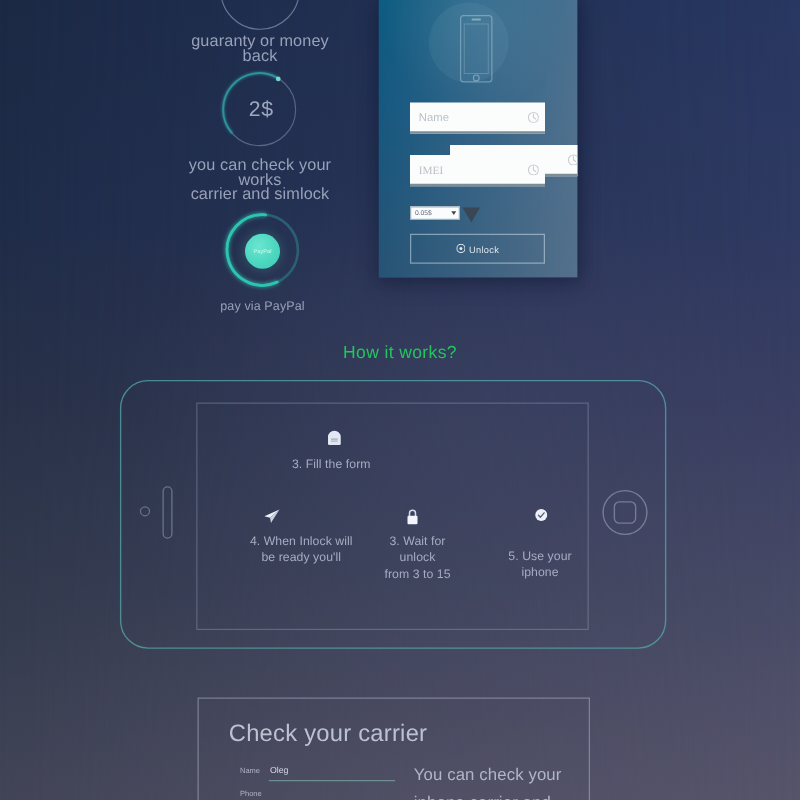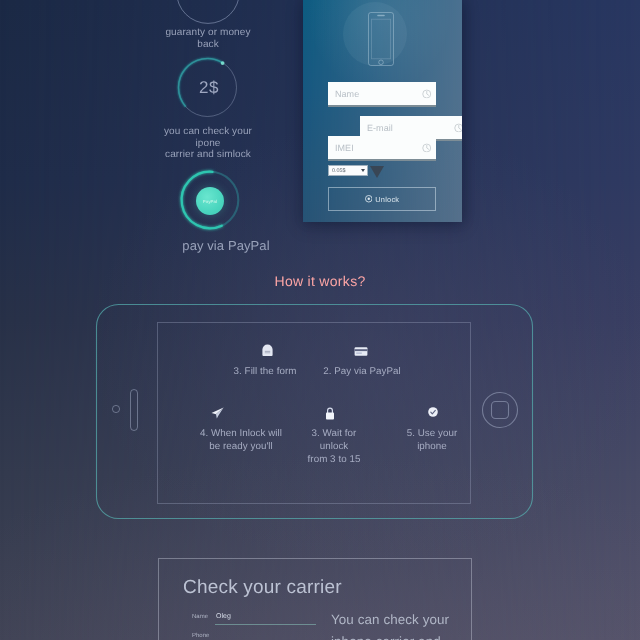--- a/index.html
+++ b/index.html
@@ -18,21 +18,21 @@
             mask-image:linear-gradient(to right,rgba(0,0,0,0) 0%,rgba(0,0,0,1) 100%);}
   .bg-tint{position:absolute;inset:0;
     background:radial-gradient(ellipse 380px 300px at 58% 54%, rgba(96,98,136,.16) 0%, rgba(96,98,136,0) 75%);}
   .bg-tint3{position:absolute;inset:0;
     background:radial-gradient(ellipse 620px 260px at 52% 100%, rgba(130,120,148,.10) 0%, rgba(130,120,148,0) 72%);}
 
   
   .abs{position:absolute;}
 
   .hero-cap{position:absolute;text-align:center;
-    font-size:10px;line-height:11.5px;letter-spacing:.1px;
+    font-size:13px;line-height:11.5px;letter-spacing:.1px;
     color:#98a1b9;font-weight:400;}
 
   .pp-core{position:absolute;border-radius:50%;
     background:radial-gradient(circle at 40% 36%, #6ae6cf 0%, #4bd6bf 58%, #3ccab4 100%);
     box-shadow:0 0 9px rgba(79,216,194,.28);}
   .pp-core span{position:absolute;left:0;right:0;top:50%;transform:translateY(-50%);
     text-align:center;font-size:4.4px;font-weight:700;color:#b4f3e3;letter-spacing:0;}
 
   
   #panel{position:absolute;left:303px;top:0;width:159px;height:222px;
@@ -61,21 +61,21 @@
   .bigtri{position:absolute;left:67px;top:166px;width:0;height:0;
     border-left:7px solid transparent;border-right:7px solid transparent;border-top:12px solid #39424e;opacity:.88;}
 
   .fbtn{position:absolute;left:25px;top:187px;width:108px;height:24px;
     border:1px solid rgba(225,238,246,.48);box-sizing:border-box;
     display:flex;align-items:center;justify-content:center;gap:3px;}
   .fbtn .lab{font-size:7.4px;color:#dde8ef;letter-spacing:.25px;font-weight:400;}
 
   
   #how-title{position:absolute;left:0;right:0;top:273px;text-align:center;
-    font-size:14px;color:#fca5a5;letter-spacing:.3px;font-weight:400;}
+    font-size:14px;color:#22c55e;letter-spacing:.3px;font-weight:400;}
 
   .step{position:absolute;text-align:center;}
   .step .lines{font-size:9.8px;line-height:13px;color:#a6acc2;letter-spacing:.05px;}
 
   .carrier-box{position:absolute;left:158px;top:558px;width:314px;height:130px;
     border:1px solid rgba(200,204,220,.42);box-sizing:border-box;}
   #carrier-title{position:absolute;left:183px;top:577px;font-size:19px;color:#bcc2d3;letter-spacing:.2px;}
   .crow{position:absolute;}
   .crow .lb{position:absolute;font-size:6px;color:#aeb3c3;}
   .crow .vl{position:absolute;font-size:7px;color:#d5dae6;}
@@ -113,41 +113,41 @@
             </feMerge>
           </filter>
         </defs>
       <path d="M 7.28 48.14 A 29 29 0 0 1 44.0 4.39" fill="none" stroke="#2a9ba0" stroke-width="1.6" stroke-linecap="round" opacity=".85" filter="url(#prglow)"></path>
       <circle cx="44.6" cy="5.1" r="1.9" fill="#7de5d4" opacity=".9"></circle>
     </svg>
     <div class="abs" style="left:178px;top:78px;width:62px;text-align:center;
          font-size:17px;color:#9ea7c0;letter-spacing:.5px;font-weight:300;">2$</div>
     <div class="hero-cap" style="left:148px;top:126px;width:120px;">
       <div>you can check your</div>
-      <div>ipone</div>
+      <div>works</div>
       <div>carrier and simlock</div>
     </div>
 
     <svg class="abs" style="left:180px;top:170px;width:60px;height:60px;overflow:visible" viewBox="0 0 60 60">
       <defs>
           <filter id="ppglow" x="-40%" y="-40%" width="180%" height="180%">
         <feGaussianBlur stdDeviation="1.6" result="b"></feGaussianBlur>
         <feMerge>
               <feMergeNode in="b"></feMergeNode>
               <feMergeNode in="SourceGraphic"></feMergeNode>
             </feMerge>
           </filter>
         </defs>
       <circle cx="30" cy="30" r="28.3" fill="none" stroke="#2b6b7d" stroke-width="2.1" opacity=".8"></circle>
       <path d="M 32.47 1.81 A 28.3 28.3 0 1 0 41.8 55.67" fill="none" stroke="#2ec5b0" stroke-width="2.2" stroke-linecap="round" filter="url(#ppglow)"></path>
     </svg>
     <div class="pp-core" style="left:196px;top:187px;width:28px;height:28px;">
       <span>PayPal</span>
     </div>
-    <div class="hero-cap" style="left:176px;top:240px;width:100px;font-size:13px;">pay via PayPal</div>
+    <div class="hero-cap" style="left:160px;top:240px;width:100px;font-size:10px;">pay via PayPal</div>
   </div>
 
   <div id="panel">
     <div class="pright"></div>
     <div class="glow"></div>
     <div class="pcircle" style="left:40px;top:2px;width:64px;height:64px;"></div>
     <svg class="abs" style="left:63px;top:10px;width:30px;height:58px;" viewBox="0 0 30 58">
       <rect x="2.5" y="2.5" width="25" height="53" rx="2.4" ry="2.4" fill="none" stroke="rgba(226,243,252,.34)" stroke-width=".95"></rect>
       <rect x="5.4" y="9.2" width="19.2" height="39.6" fill="none" stroke="rgba(226,243,252,.22)" stroke-width=".8"></rect>
       <rect x="11.2" y="4.8" width="7.6" height="1.5" rx=".75" fill="rgba(226,243,252,.42)"></rect>
@@ -161,21 +161,21 @@
         <path d="M5 2.2 L5 5 L6.9 6.3" fill="none" stroke="#b5bcc1" stroke-width=".95" stroke-linecap="round"></path>
       </svg>
     </div>
     <div class="finput" style="top:116px;margin-left:32px;">
       <span class="ph">E-mail</span>
       <svg class="ic" width="9.5" height="9.5" viewBox="0 0 10 10">
         <circle cx="5" cy="5" r="4.2" fill="none" stroke="#b5bcc1" stroke-width=".95"></circle>
         <path d="M5 2.2 L5 5 L6.9 6.3" fill="none" stroke="#b5bcc1" stroke-width=".95" stroke-linecap="round"></path>
       </svg>
     </div>
-    <div class="finput" style="top:136px;">
+    <div class="finput" style="top:124px;font-family:Liberation Serif, serif;">
       <span class="ph">IMEI</span>
       <svg class="ic" width="9.5" height="9.5" viewBox="0 0 10 10">
         <circle cx="5" cy="5" r="4.2" fill="none" stroke="#b5bcc1" stroke-width=".95"></circle>
         <path d="M5 2.2 L5 5 L6.9 6.3" fill="none" stroke="#b5bcc1" stroke-width=".95" stroke-linecap="round"></path>
       </svg>
     </div>
 
     <div class="fsel">
       <span class="v">0.05$</span>
       <span class="ar"></span>
@@ -206,28 +206,20 @@
 
   <div class="step" style="left:215px;top:344px;width:100px;">
     <svg width="13" height="13" viewBox="0 0 13 13" style="margin-left:4px">
       <path d="M1.4 5.6 A5.1 5.1 0 0 1 11.6 5.6 L11.6 11 A1 1 0 0 1 10.6 12 L2.4 12 A1 1 0 0 1 1.4 11 Z" fill="#e3e7f2"></path>
       <rect x="3.8" y="6.9" width="5.4" height=".7" fill="#6a7189" opacity=".75"></rect>
       <rect x="3.8" y="8.5" width="5.4" height=".7" fill="#6a7189" opacity=".6"></rect>
     </svg>
     <div class="lines" style="margin-top:3px;">3. Fill the form</div>
   </div>
 
-  <div class="step" style="left:312px;top:344px;width:100px;">
-    <svg width="14" height="11" viewBox="0 0 14 11" style="margin-left:-2px">
-      <rect x=".6" y="1.2" width="12.8" height="8.6" rx="1" fill="#e7ebf5"></rect>
-      <rect x=".6" y="3.2" width="12.8" height="1.9" fill="#5c6380"></rect>
-      <rect x="2.2" y="6.4" width="5.6" height="1.5" fill="#b9c0d6"></rect>
-    </svg>
-    <div class="lines" style="margin-top:3px;">2. Pay via PayPal</div>
-  </div>
 
   <div class="step" style="left:157px;top:402px;width:130px;">
     <svg width="13" height="12" viewBox="0 0 13 12" style="margin-left:-9px;margin-top:5px">
       <path d="M12.6 .5 L.5 5.9 L5.0 7.2 L12.6 .5 Z" fill="#eef1f8"></path>
       <path d="M12.6 .5 L5.0 7.2 L5.8 11.4 L7.6 8.3 L12.6 .5 Z" fill="#c9d0e2"></path>
     </svg>
     <div class="lines" style="margin-top:3px;padding-left:38px;">
       <div>4. When Inlock will</div>
       <div>be ready you'll</div>
     </div>
@@ -243,21 +235,21 @@
       <div>unlock</div>
       <div>from 3 to 15</div>
     </div>
   </div>
 
   <div class="step" style="left:387px;top:400px;width:90px;">
     <svg width="10" height="10" viewBox="0 0 10 10" style="margin-left:2px;margin-top:7px">
       <circle cx="5" cy="5" r="4.8" fill="#edf0f8"></circle>
       <path d="M2.8 5.2 L4.3 6.8 L7.3 3.3" fill="none" stroke="#5c6380" stroke-width="1.1" stroke-linecap="round" stroke-linejoin="round"></path>
     </svg>
-    <div class="lines" style="margin-top:5px;">
+    <div class="lines" style="margin-top:17px;">
       <div>5. Use your</div>
       <div>iphone</div>
     </div>
   </div>
 
   <div class="carrier-box"></div>
   <div id="carrier-title">Check your carrier</div>
 
   <div class="crow" style="left:192px;top:614px;width:140px;">
     <span class="lb" style="left:0;top:0;">Name</span>

